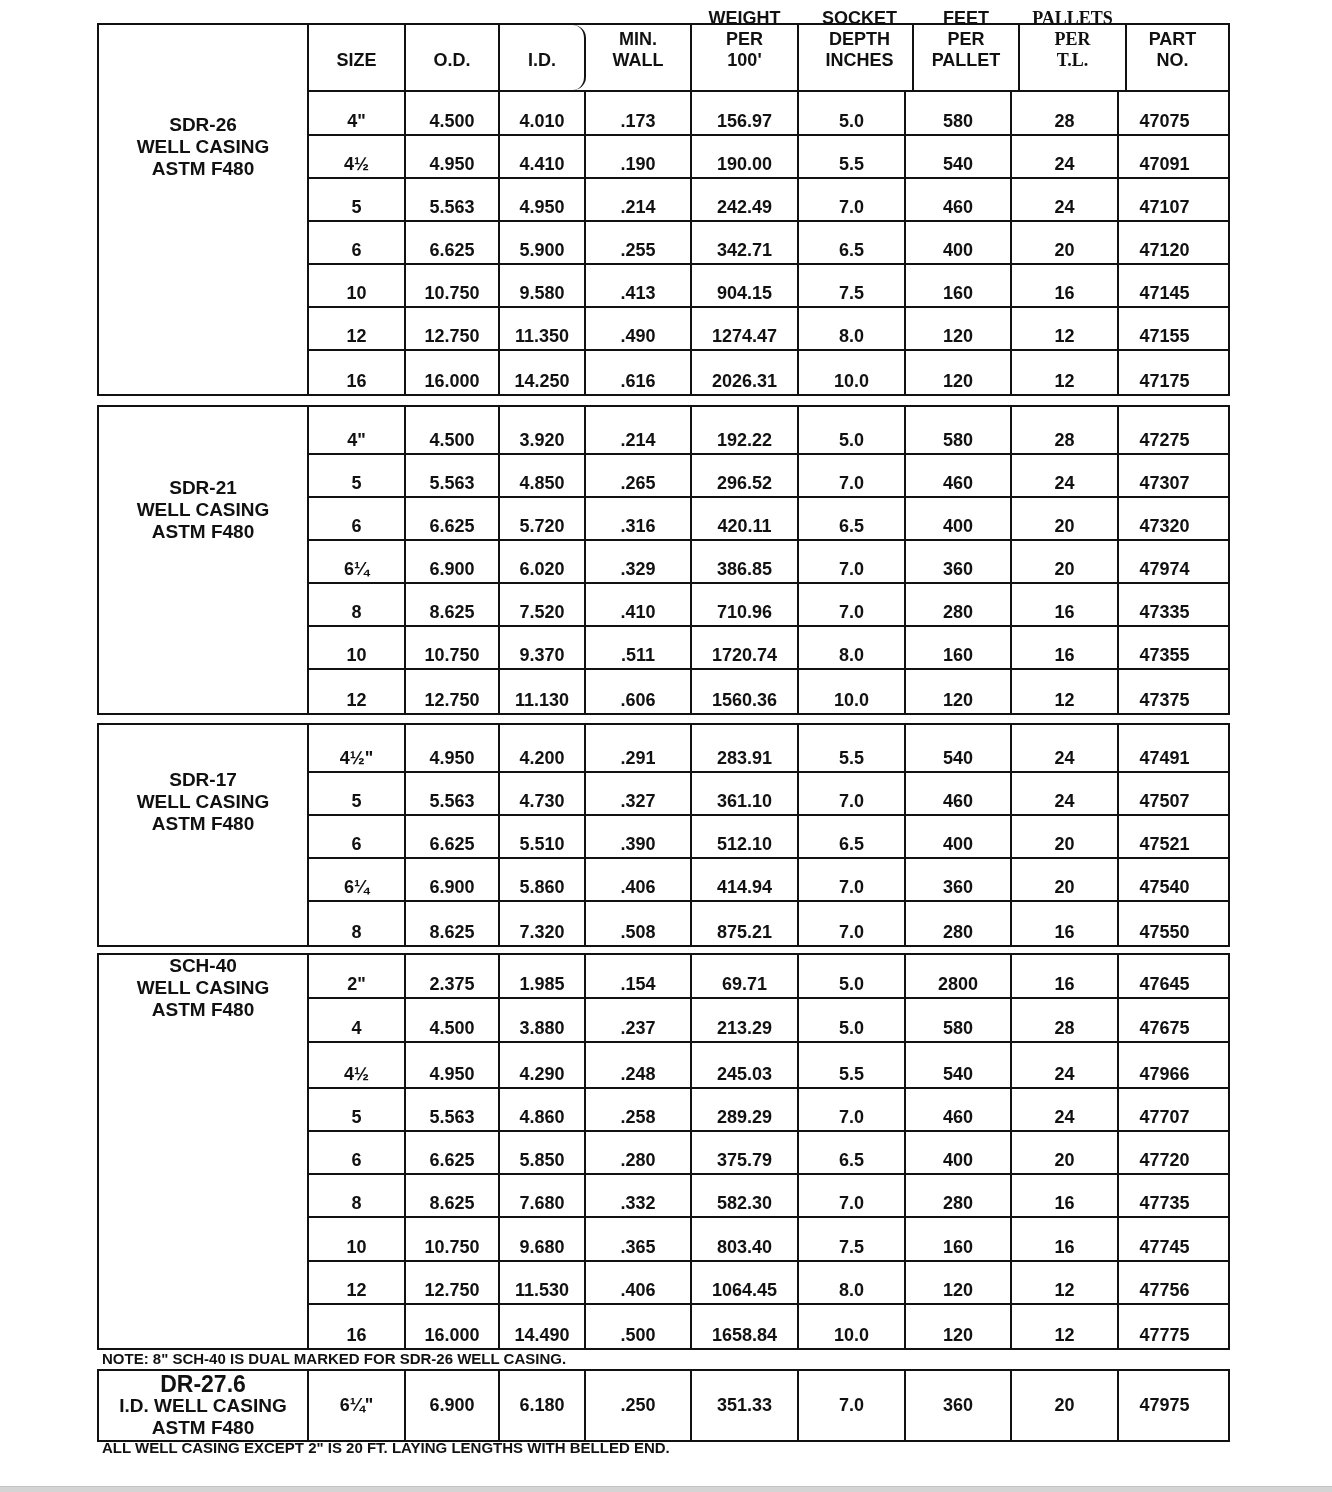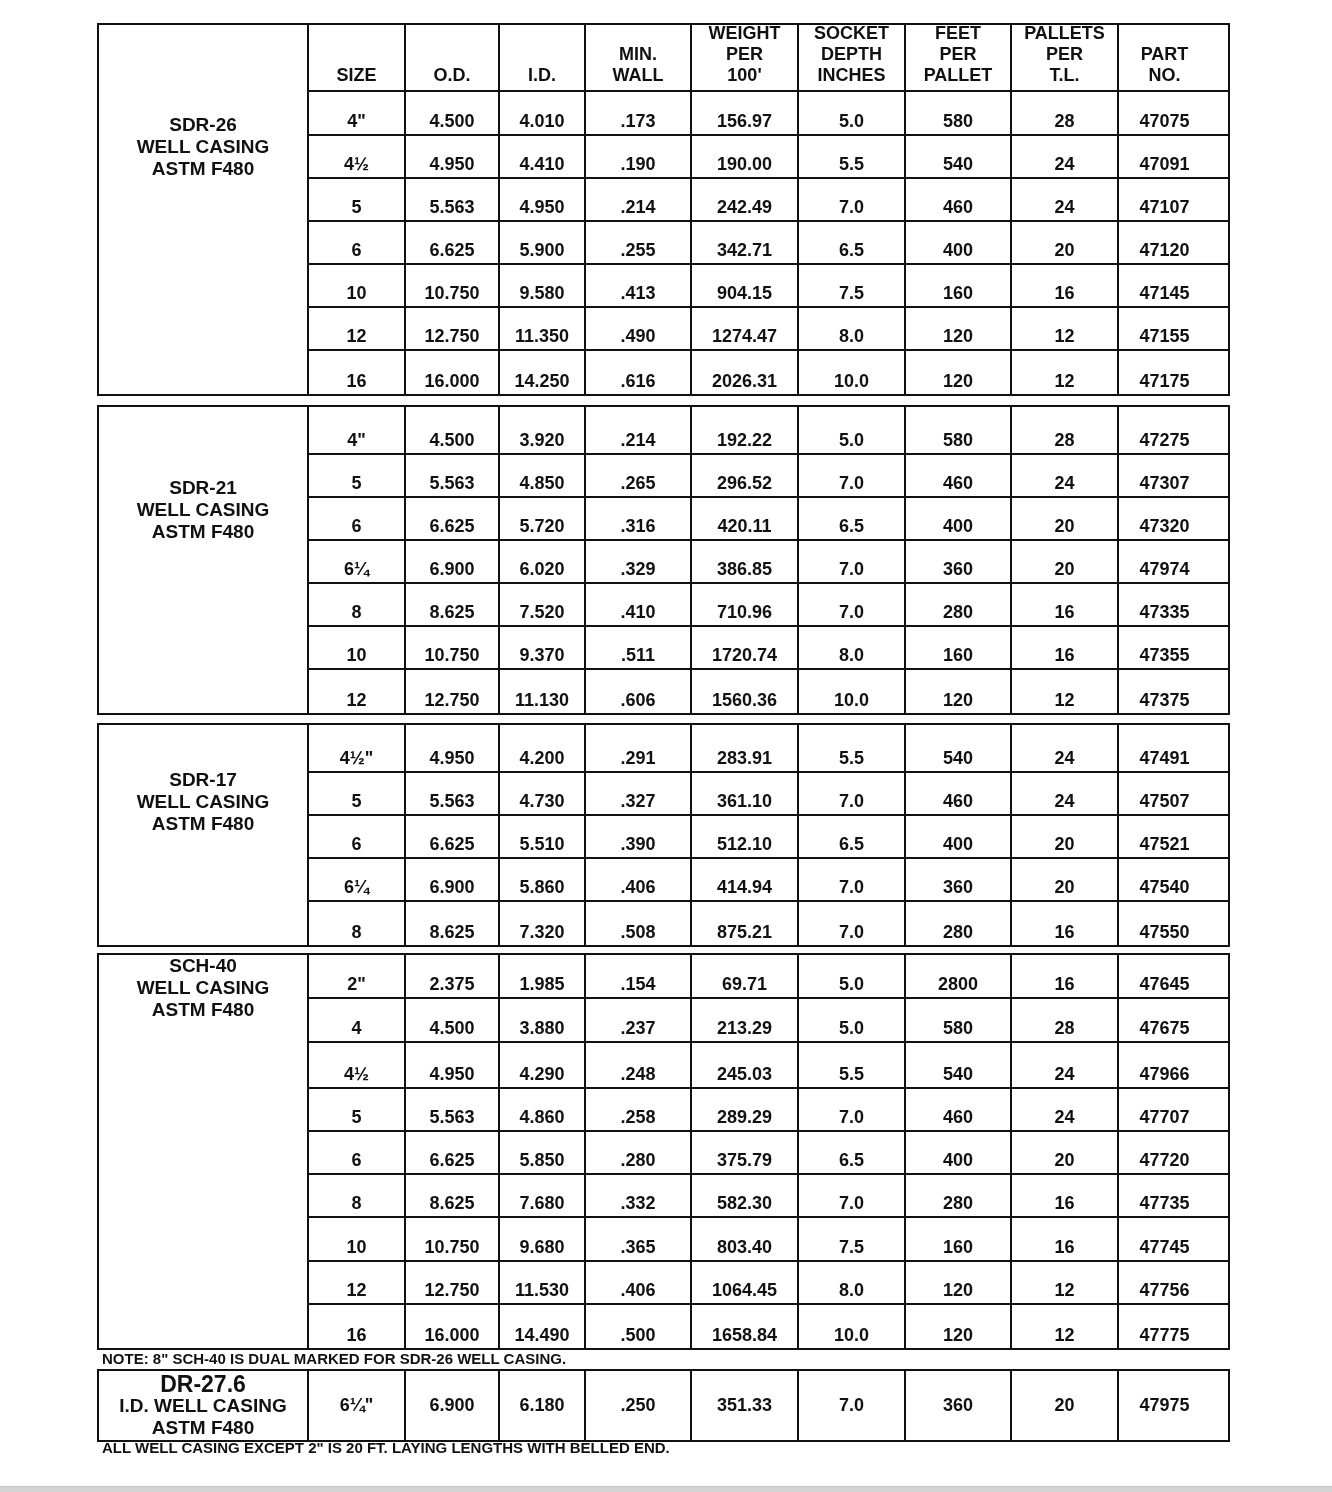--- a/index.html
+++ b/index.html
@@ -10,51 +10,51 @@
            display:flex; flex-direction:column; align-items:center; font-weight:bold; font-size:19px;
            line-height:22px; text-align:center; box-sizing:border-box; }
   .grid { position:absolute; left:210px; top:0; right:0; bottom:0; }
   .row { position:absolute; left:0; right:0; display:flex; border-bottom:2px solid #111; box-sizing:border-box; }
   .row:last-child { border-bottom:none; }
   .cell { border-right:2px solid #111; box-sizing:border-box; display:flex; align-items:flex-end;
           justify-content:center; font-weight:bold; font-size:18px; padding-bottom:2px; }
   .cell:last-child { border-right:none; }
   .c0{width:97px}.c1{width:94px}.c2{width:86px}.c3{width:106px}.c4{width:107px}
   .c5{width:107px}.c6{width:106px}.c7{width:107px}.c8{width:91px}
-  .hdr .cell { text-align:center; line-height:21px; font-size:18px; padding-bottom:4px; }
+  .hdr .cell { text-align:center; line-height:21px; font-size:18px; padding-bottom:19px; }
   .note { position:absolute; left:102px; font-weight:bold; font-size:15px; }
   .bottombar { position:absolute; left:0; right:0; top:1486px; height:6px; background:#d4d4d4; border-top:1px solid #c4c4c4; }
 </style>
 </head>
 <body>
 
 <div id="doc">
     <div class="sec" style="top: 23px; height: 373px;">
       <div class="label" style="padding-top: 89px;">
         <div>SDR-26</div>
         <div>WELL CASING</div>
         <div>ASTM F480</div>
       </div>
       <div class="grid">
         <div class="row hdr" style="top: 0px; height: 67px;">
           <div class="cell c0" style="white-space: pre-line;">SIZE</div>
           <div class="cell c1" style="white-space: pre-line;">O.D.</div>
-          <div class="cell c2" style="white-space: pre-line;">I.D.</div>
+          <div class="cell c2" style="white-space: pre-line; border-radius: 13px;">I.D.</div>
           <div class="cell c3" style="white-space: pre-line;">MIN.
 WALL</div>
           <div class="cell c4" style="white-space: pre-line;">WEIGHT
 PER
 100'</div>
-          <div class="cell c5" style="white-space: pre-line;">SOCKET
+          <div class="cell c5" style="white-space: pre-line; margin-left: 8px;">SOCKET
 DEPTH
 INCHES</div>
           <div class="cell c6" style="white-space: pre-line;">FEET
 PER
 PALLET</div>
-          <div class="cell c7" style="white-space: pre-line;">PALLETS
+          <div class="cell c7" style="white-space: pre-line; font-family: Liberation Serif, serif;">PALLETS
 PER
 T.L.</div>
           <div class="cell c8" style="white-space: pre-line;">PART
 NO.</div>
         </div>
         <div class="row" style="top: 67px; height: 44px;">
           <div class="cell c0">4"</div>
           <div class="cell c1">4.500</div>
           <div class="cell c2">4.010</div>
           <div class="cell c3">.173</div>

